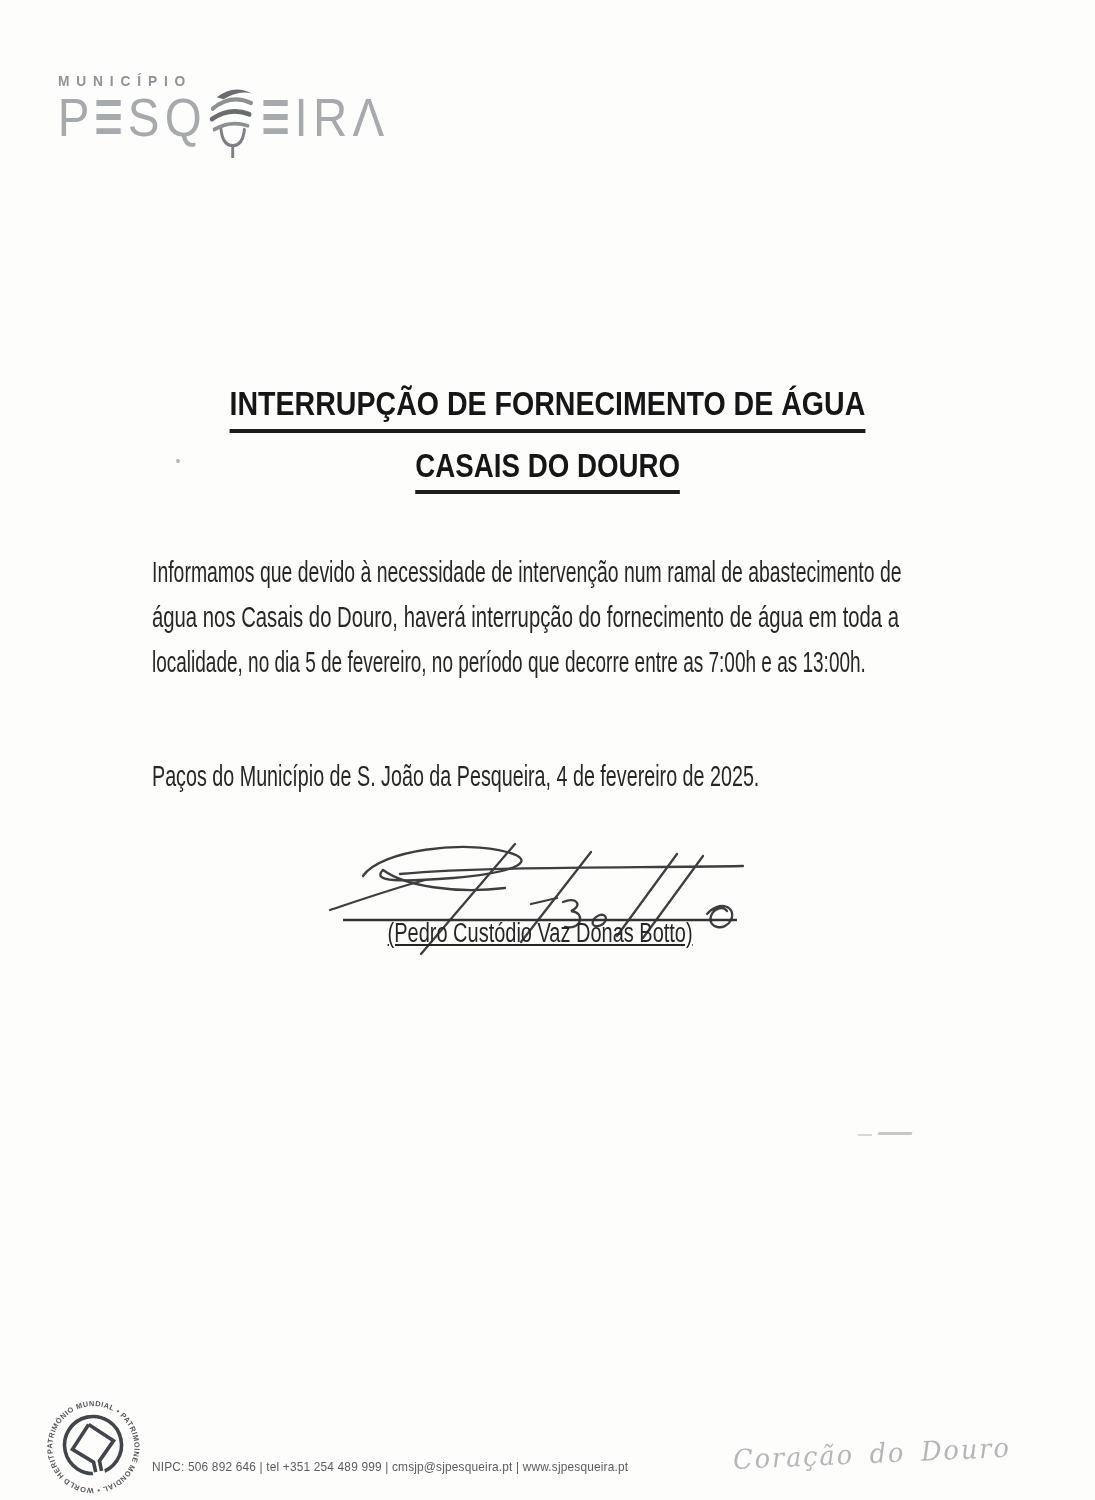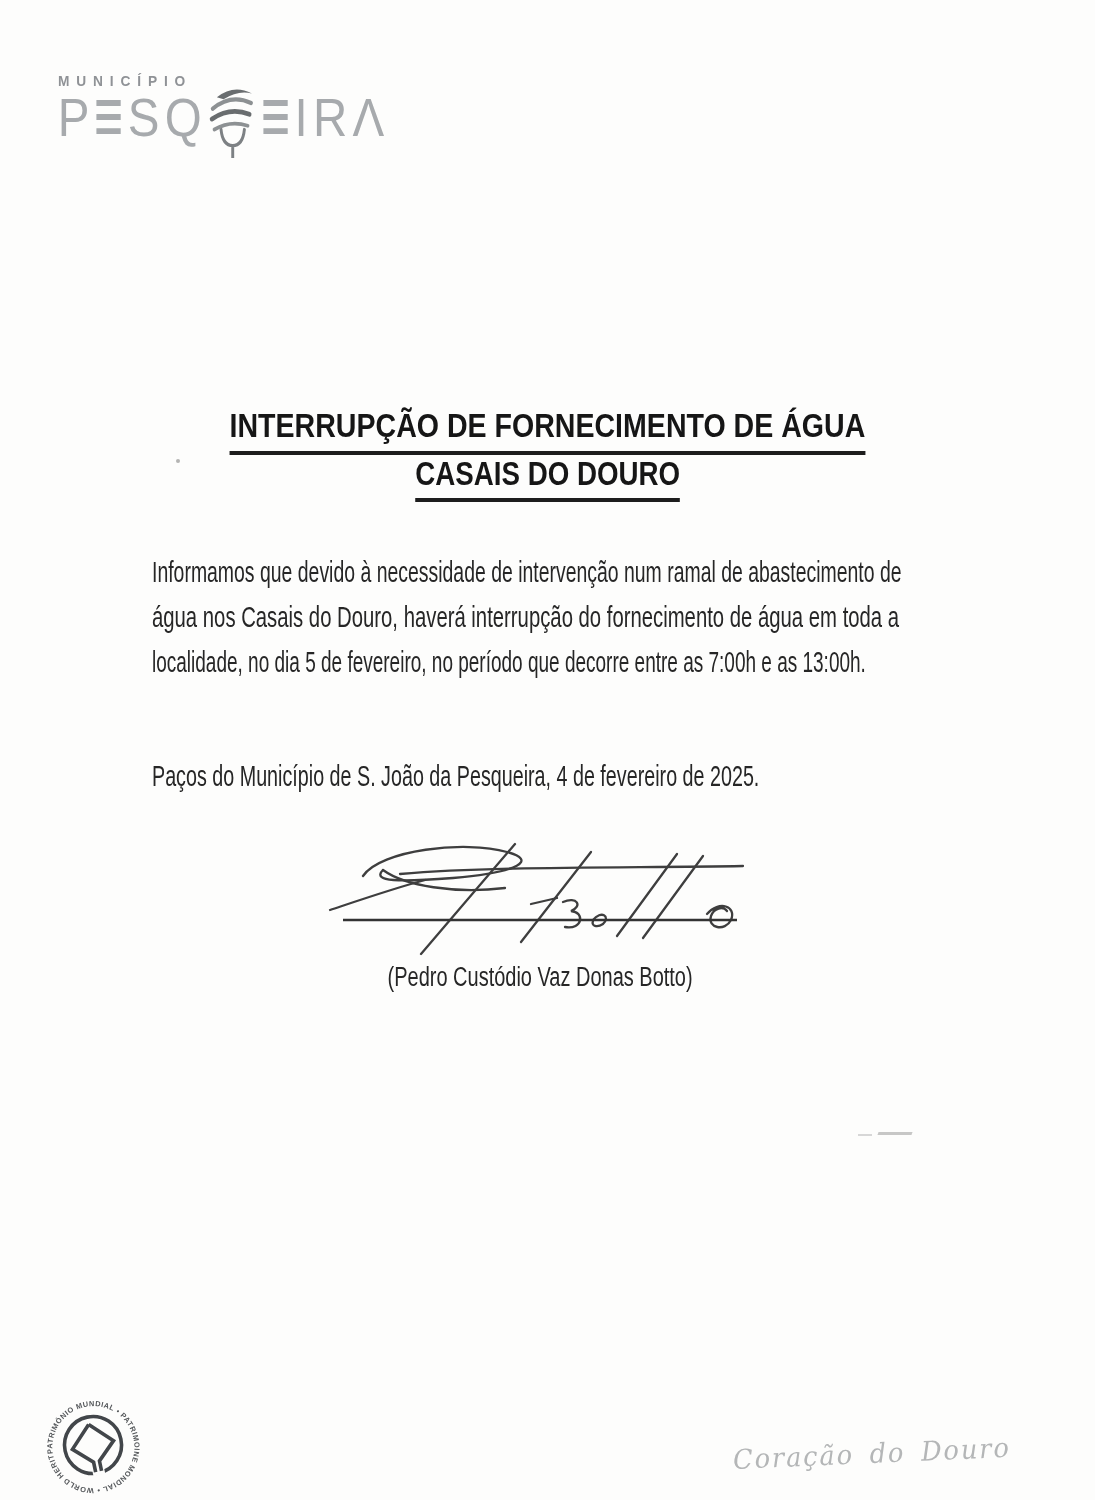--- a/index.html
+++ b/index.html
@@ -63,25 +63,25 @@
         <span class="tri">≡</span>
         <span>I</span>
         <span>R</span>
         <span>Λ</span>
       </span>
     </span>
   </div>
 
 
 
-  <div class="row" style="top:406px;align-items:center;">
+  <div class="row" style="top:384px;align-items:center;">
     <span class="cx h3" style="--sx:.84;--ox:center">INTERRUPÇÃO DE FORNECIMENTO DE ÁGUA</span>
   </div>
 
-  <div class="row" style="top:447px;margin-top:8px;">
+  <div class="row" style="top:447px;">
     <span class="cx h4" style="--sx:.84;--ox:center">CASAIS DO DOURO</span>
   </div>
 
   <div class="bodyline" style="top:556px;">
     <span class="cx" style="--sx:.67">Informamos que devido à necessidade de intervenção num ramal de abastecimento de</span>
   </div>
   <div class="bodyline" style="top:601px;">
     <span class="cx" style="--sx:.70">água nos Casais do Douro, haverá interrupção do fornecimento de água em toda a</span>
   </div>
   <div class="bodyline" style="top:646px;">
@@ -105,21 +105,21 @@
       <path d="M 206,66 L 232,60"></path>
       <path d="M 238,64 C 252,58 258,68 246,73 C 260,74 258,92 240,89"></path>
       <path d="M 268,82 C 276,72 286,78 278,86 C 272,90 266,88 268,83"></path>
       <path d="M 292,98 L 352,16"></path>
       <path d="M 318,100 L 378,18"></path>
       <path d="M 382,76 C 394,62 412,68 406,82 C 400,94 382,90 386,78 C 389,70 398,68 402,73"></path>
     </g>
     <path d="M 18,82 L 412,82" stroke="#333" stroke-width="2.6"></path>
   </svg>
 
-  <div class="row" style="top:962px;">
+  <div class="row" style="top:918px;text-decoration:underline;">
     <span class="cx sigline-caption" style="--sx:.74;--ox:center;margin-right:14px;">(Pedro Custódio Vaz Donas Botto)</span>
   </div>
 
   <div class="artifact" style="left:176px;top:459px;width:4px;height:4px;border-radius:50%;
        background:rgba(90,90,90,.45);filter:blur(.5px);"></div>
   <div class="artifact" style="left:858px;top:1130px;width:62px;height:8px;filter:blur(.7px);">
     <div style="position:absolute;left:0;top:4px;width:14px;height:1.5px;background:rgba(130,130,130,.30);"></div>
     <div style="position:absolute;left:20px;top:2px;width:34px;height:3px;background:rgba(110,110,110,.38);transform:skewX(-20deg);"></div>
   </div>
 
@@ -128,18 +128,21 @@
       <path id="ringPath" d="M 10,51 A 41,41 0 1 1 9.99,51.2" fill="none"></path>
     </defs>
     <text font-size="7.4" letter-spacing=".5" fill="#54575a" font-family="Liberation Sans, sans-serif" font-weight="600">
       <textPath href="#ringPath">PATRIMÓNIO MUNDIAL • PATRIMOINE MONDIAL • WORLD HERITAGE •</textPath>
     </text>
     <circle cx="51" cy="51" r="28.5" stroke="#42464a" stroke-width="3.6" fill="none"></circle>
     <rect x="45" y="73" width="12" height="9" fill="#fdfdfc"></rect>
     <path d="M 51,30 L 72,51 L 54,68 L 54,78 M 51,30 L 30,51 L 48,68 L 48,78" stroke="#42464a" stroke-width="3.6" fill="none" stroke-linejoin="miter"></path>
   </svg>
 
+  <div class="abs" style="left:152px;top:1457px;">
+    <span class="cx addr" style="--sx:.88">NIPC: 506 892 646 | tel +351 254 489 999 | cmsjp@sjpesqueira.pt | www.sjpesqueira.pt</span>
+  </div>
 
   <div class="abs" style="left:733px;top:1444px;">
     <span class="tagline" style="display:inline-block;">Coração do Douro</span>
   </div>
 
 </div>
 
 </body></html>

